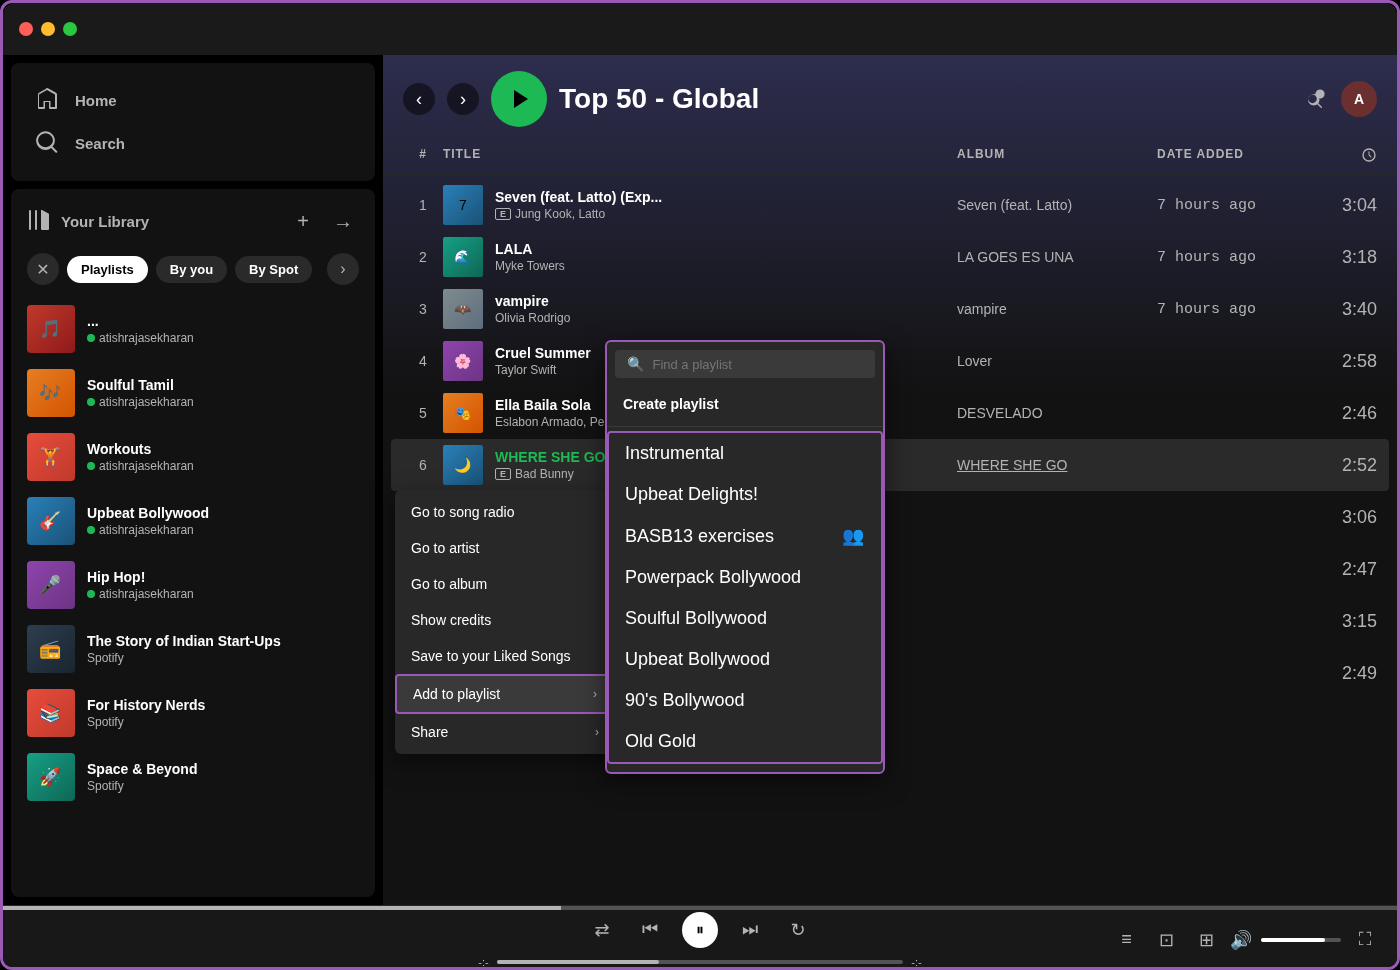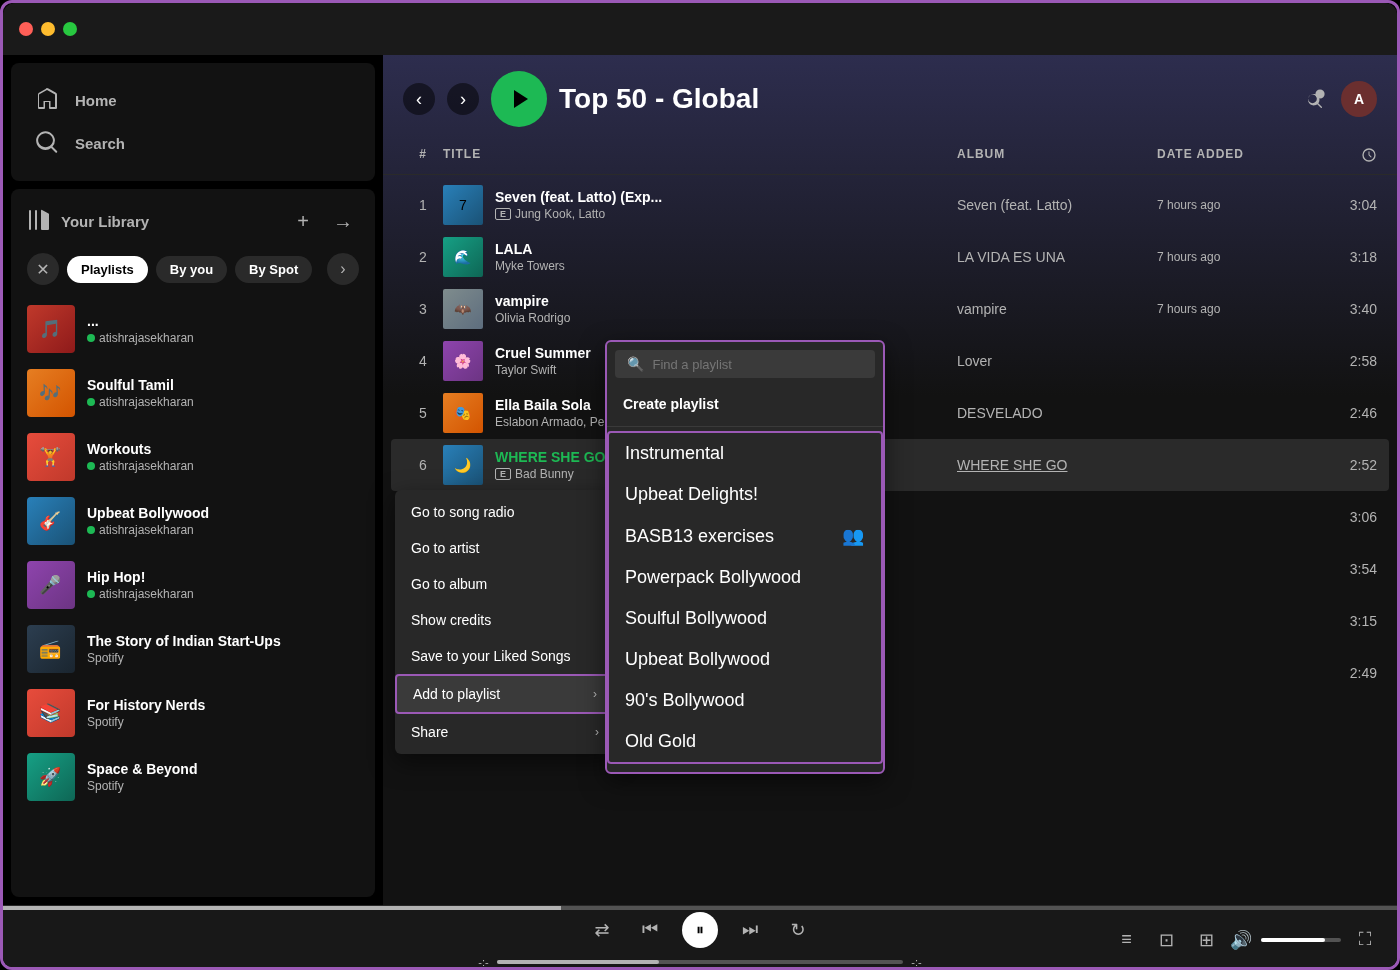--- a/index.html
+++ b/index.html
@@ -315,22 +315,22 @@
       flex-shrink: 0;
     }
     .track-album {
       color: #b3b3b3;
       font-size: 14px;
       white-space: nowrap;
       overflow: hidden;
       text-overflow: ellipsis;
     }
     .track-album.underline { text-decoration: underline; }
-    .track-date { color: #b3b3b3; font-size: 12px; }
-    .track-dur { color: #b3b3b3; font-size: 14px; text-align: right; }
+    .track-date { color: #b3b3b3; font-size: 15px; font-family: Liberation Mono, monospace; }
+    .track-dur { color: #b3b3b3; font-size: 18px; text-align: right; }
 
     
     .player-bar {
       height: 68px;
       background: #181818;
       border-top: 1px solid #282828;
       display: flex;
       align-items: center;
       padding: 0 16px;
       gap: 16px;
@@ -723,21 +723,21 @@
     <div class="track-info">
       <div class="track-thumb-placeholder thumb-teal" style="width:40px;height:40px;border-radius:2px;display:flex;align-items:center;justify-content:center;font-size:14px;flex-shrink:0;">🌊</div>
       <div>
         <div class="track-name">LALA</div>
         <div class="track-artist">
 
           <span>Myke Towers</span>
         </div>
       </div>
     </div>
-    <span class="track-album">LA VIDA ES UNA</span>
+    <span class="track-album">LA GOES ES UNA</span>
     <span class="track-date">7 hours ago</span>
     <span class="track-dur">3:18</span>
   </div>
           <div class="track-row">
     <span class="track-num">3</span>
     <div class="track-info">
       <div class="track-thumb-placeholder thumb-gray" style="width:40px;height:40px;border-radius:2px;display:flex;align-items:center;justify-content:center;font-size:14px;flex-shrink:0;">🦇</div>
       <div>
         <div class="track-name">vampire</div>
         <div class="track-artist">
@@ -821,21 +821,21 @@
       <div>
         <div class="track-name">La Bebe - Remix</div>
         <div class="track-artist">
           <span class="e-badge">E</span>
           <span>Yng Lvcas, Peso P</span>
         </div>
       </div>
     </div>
     <span class="track-album"></span>
     <span class="track-date"></span>
-    <span class="track-dur">3:54</span>
+    <span class="track-dur">2:47</span>
   </div>
           <div class="track-row">
     <span class="track-num">9</span>
     <div class="track-info">
       <div class="track-thumb-placeholder thumb-yellow" style="width:40px;height:40px;border-radius:2px;display:flex;align-items:center;justify-content:center;font-size:14px;flex-shrink:0;">🎶</div>
       <div>
         <div class="track-name">un x100to</div>
         <div class="track-artist">
 
           <span>Grupo Frontera, Bad B</span>

